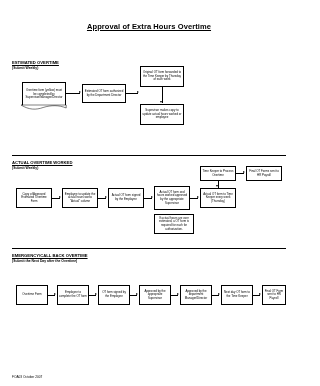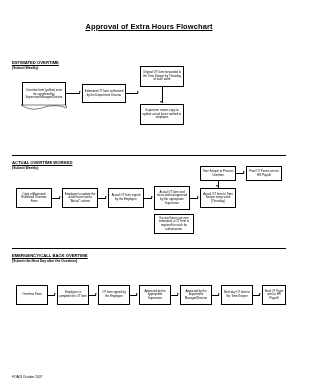--- a/index.html
+++ b/index.html
@@ -118,21 +118,21 @@
     left: 12px;
     bottom: 7px;
     font-size: 3.2px;
   }
 </style>
 </head>
 <body>
 
 <div class="page">
 
-  <div id="title">Approval of Extra Hours Flowchart</div>
+  <div id="title">Approval of Extra Hours Overtime</div>
 
   <div class="section-label" style="left:12px; top:60px;">ESTIMATED OVERTIME</div>
   <div class="section-sub" style="left:12px; top:66px;">(Submit Weekly)</div>
 
   <div class="doc" style="left:22px; top:82px; width:44px; height:24px;">
     <div class="docbody">
         <span>Overtime form (yellow) must be completed by Supervisor/Manager/Director</span>
       </div>
     <svg class="docwave" viewBox="0 0 45 5" preserveAspectRatio="none">
       <path d="M0,0 C8,5 15,5 22,2.5 C30,0 38,0 45,3 L45,0 Z" fill="#ffffff" stroke="#000000" stroke-width="0.5"></path>

